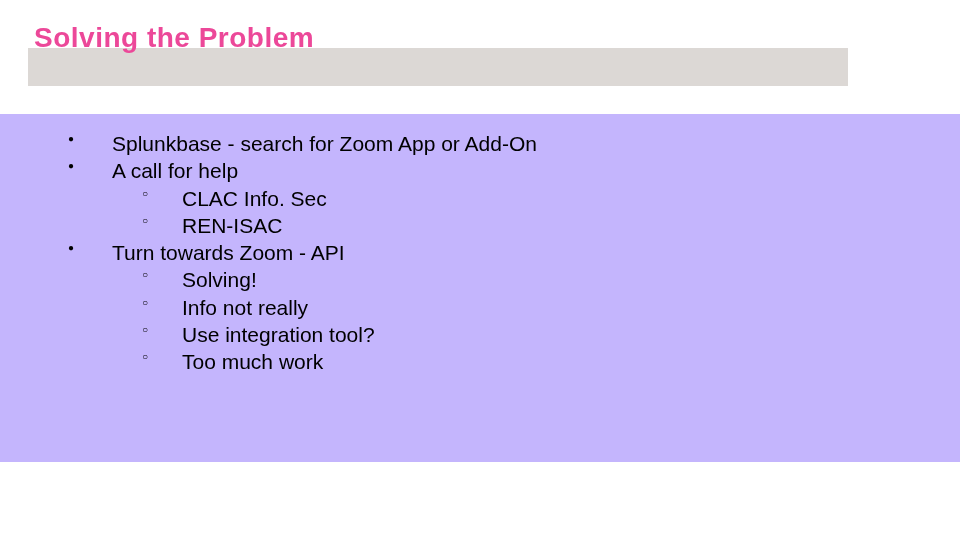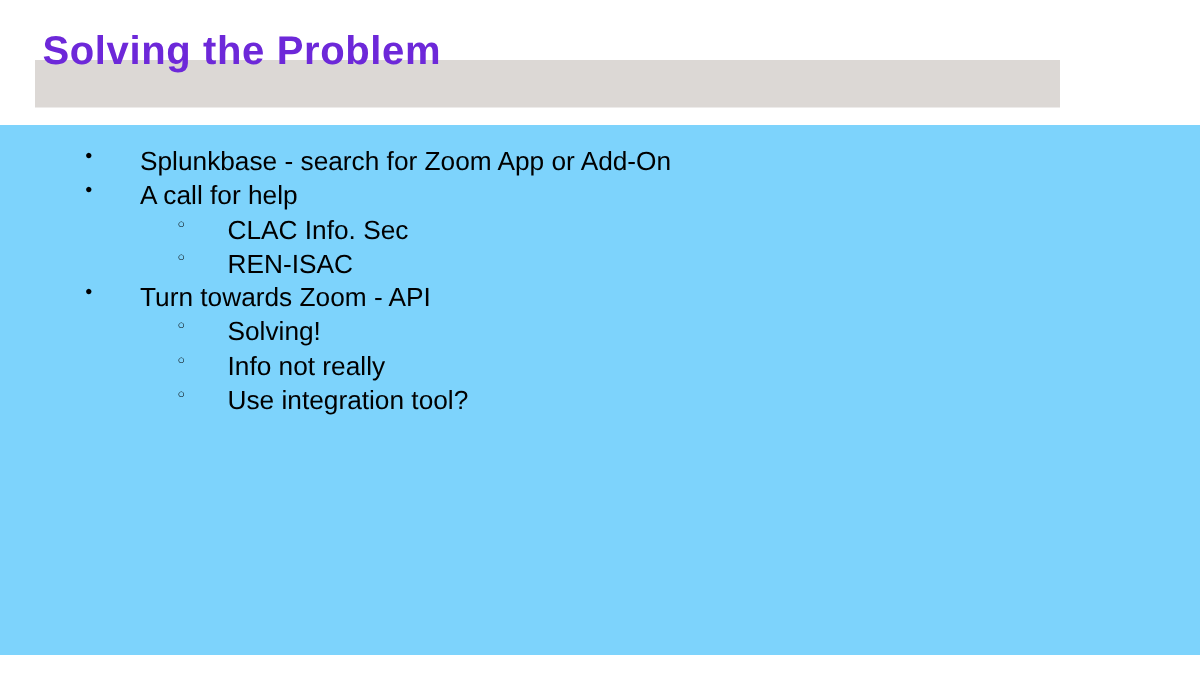--- a/index.html
+++ b/index.html
@@ -10,32 +10,32 @@
     top: 48px;
     left: 28px;
     width: 820px;
     height: 38px;
     background: #dcd8d5;
   }
   .title {
     position: absolute;
     top: 22px;
     left: 34px;
-    font-size: 32px;
+    font-size: 28px;
     font-weight: 700;
-    color: #6d28d9;
+    color: #ec4899;
     letter-spacing: 0.5px;
   }
   .content-band {
     position: absolute;
-    top: 100px;
+    top: 114px;
     left: 0;
     width: 960px;
-    height: 424px;
-    background: #7dd3fc;
+    height: 348px;
+    background: #c4b5fd;
   }
   .content {
     position: absolute;
     top: 16px;
     left: 50px;
     right: 40px;
     font-size: 21px;
     color: #000;
     line-height: 1.3;
   }
@@ -77,19 +77,20 @@
             <li><span>CLAC Info. Sec</span></li>
             <li><span>REN-ISAC</span></li>
           </ul>
         </li>
         <li>
           <span>Turn towards Zoom - API</span>
           <ul class="sub">
             <li><span>Solving!</span></li>
             <li><span>Info not really</span></li>
             <li><span>Use integration tool?</span></li>
+            <li><span>Too much work</span></li>
           </ul>
         </li>
       </ul>
     </div>
   </div>
 
 </div>
 
 </body></html>

